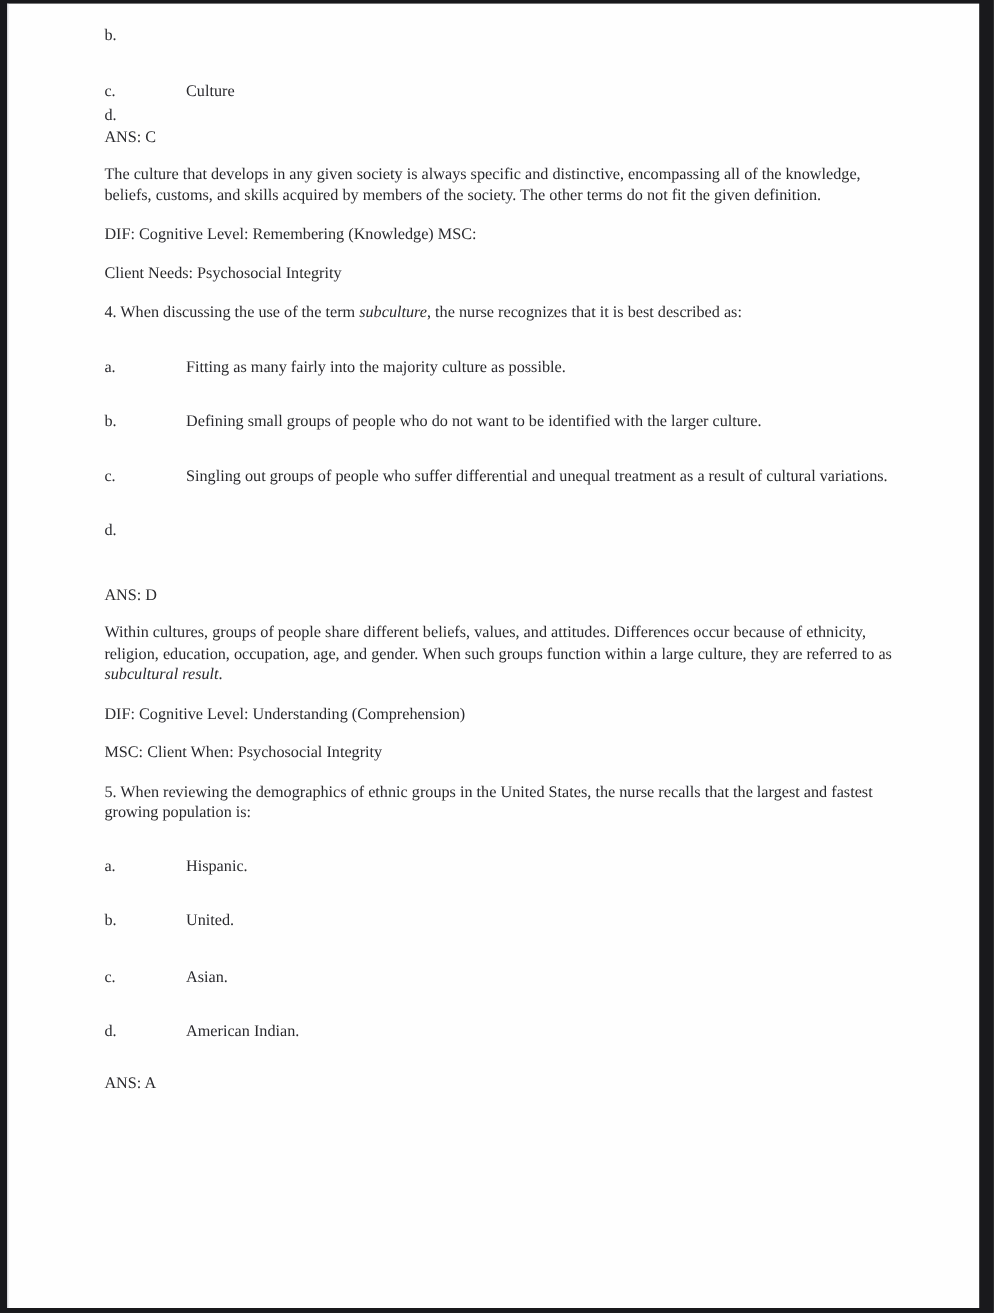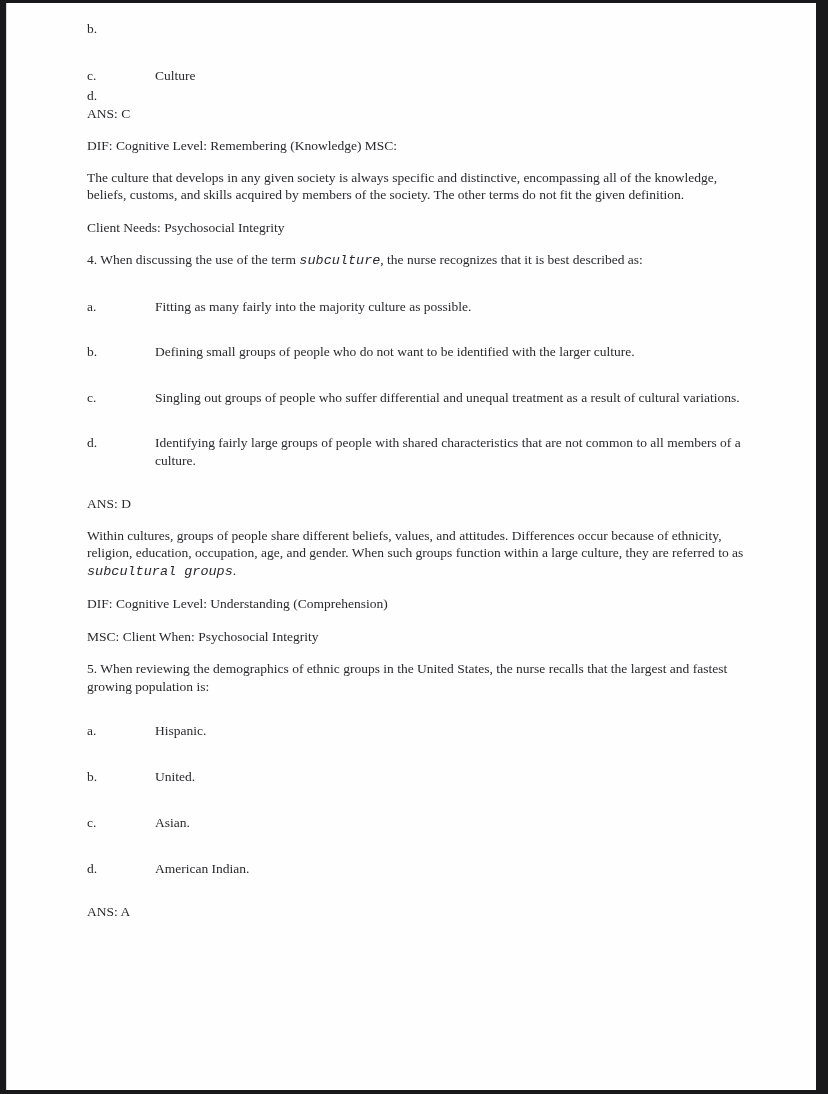--- a/index.html
+++ b/index.html
@@ -42,69 +42,68 @@
   }
   .opt-text {
     flex: 1 1 auto;
   }
   .para { margin: 0; }
   .mt-lg  { margin-top: 15px; }
   .mt-md  { margin-top: 14px; }
   .mt-sm  { margin-top: 3px; }
   .mt-0   { margin-top: 0; }
   .mt-opt { margin-top: 28px; }
-  i { font-style: italic; font-family: Liberation Mono, monospace; }
+  i { font-style: italic; }
 </style>
 </head>
 <body>
 
 <div class="viewer">
   <div class="paper">
     <div class="content">
 
       <div class="opt-row mt-0">
         <span class="opt-label">b.</span>
       </div>
       <div class="opt-row" style="margin-top:29px">
         <span class="opt-label">c.</span>
         <span class="opt-text">Culture</span>
       </div>
       <div class="opt-row mt-sm">
         <span class="opt-label">d.</span>
       </div>
       <p class="para mt-0">ANS: C</p>
 
+      <p class="para mt-md">The culture that develops in any given society is always specific and distinctive, encompassing all of the knowledge, beliefs, customs, and skills acquired by members of the society. The other terms do not fit the given definition.</p>
+
       <p class="para mt-lg">DIF: Cognitive Level: Remembering (Knowledge) MSC:</p>
-
-      <p class="para mt-md">The culture that develops in any given society is always specific and distinctive, encompassing all of the knowledge, beliefs, customs, and skills acquired by members of the society. The other terms do not fit the given definition.</p>
 
       <p class="para mt-lg">Client Needs: Psychosocial Integrity</p>
 
       <p class="para mt-lg"><span>4. When discussing the use of the term </span><i>subculture</i><span>, the nurse recognizes that it is best described as:</span></p>
 
       <div class="opt-row mt-opt">
         <span class="opt-label">a.</span>
         <span class="opt-text">Fitting as many fairly into the majority culture as possible.</span>
       </div>
       <div class="opt-row mt-opt">
         <span class="opt-label">b.</span>
         <span class="opt-text">Defining small groups of people who do not want to be identified with the larger culture.</span>
       </div>
       <div class="opt-row mt-opt">
         <span class="opt-label">c.</span>
         <span class="opt-text">Singling out groups of people who suffer differential and unequal treatment as a result of cultural variations.</span>
       </div>
       <div class="opt-row mt-opt">
         <span class="opt-label">d.</span>
-        <span class="opt-text">Identifying fairly large groups of people with shared characteristics that are not common to all members of a culture.</span>
       </div>
 
-      <p class="para" style="margin-top:26px">ANS: D</p>
+      <p class="para" style="margin-top:36px">ANS: D</p>
 
-      <p class="para mt-md"><span>Within cultures, groups of people share different beliefs, values, and attitudes. Differences occur because of ethnicity, religion, education, occupation, age, and gender. When such groups function within a large culture, they are referred to as </span><i>subcultural groups</i><span>.</span></p>
+      <p class="para mt-md"><span>Within cultures, groups of people share different beliefs, values, and attitudes. Differences occur because of ethnicity, religion, education, occupation, age, and gender. When such groups function within a large culture, they are referred to as </span><i>subcultural result</i><span>.</span></p>
 
       <p class="para mt-lg">DIF: Cognitive Level: Understanding (Comprehension)</p>
 
       <p class="para mt-lg">MSC: Client When: Psychosocial Integrity</p>
 
       <p class="para mt-lg">5. When reviewing the demographics of ethnic groups in the United States, the nurse recalls that the largest and fastest growing population is:</p>
 
       <div class="opt-row" style="margin-top:27px">
         <span class="opt-label">a.</span>
         <span class="opt-text">Hispanic.</span>

